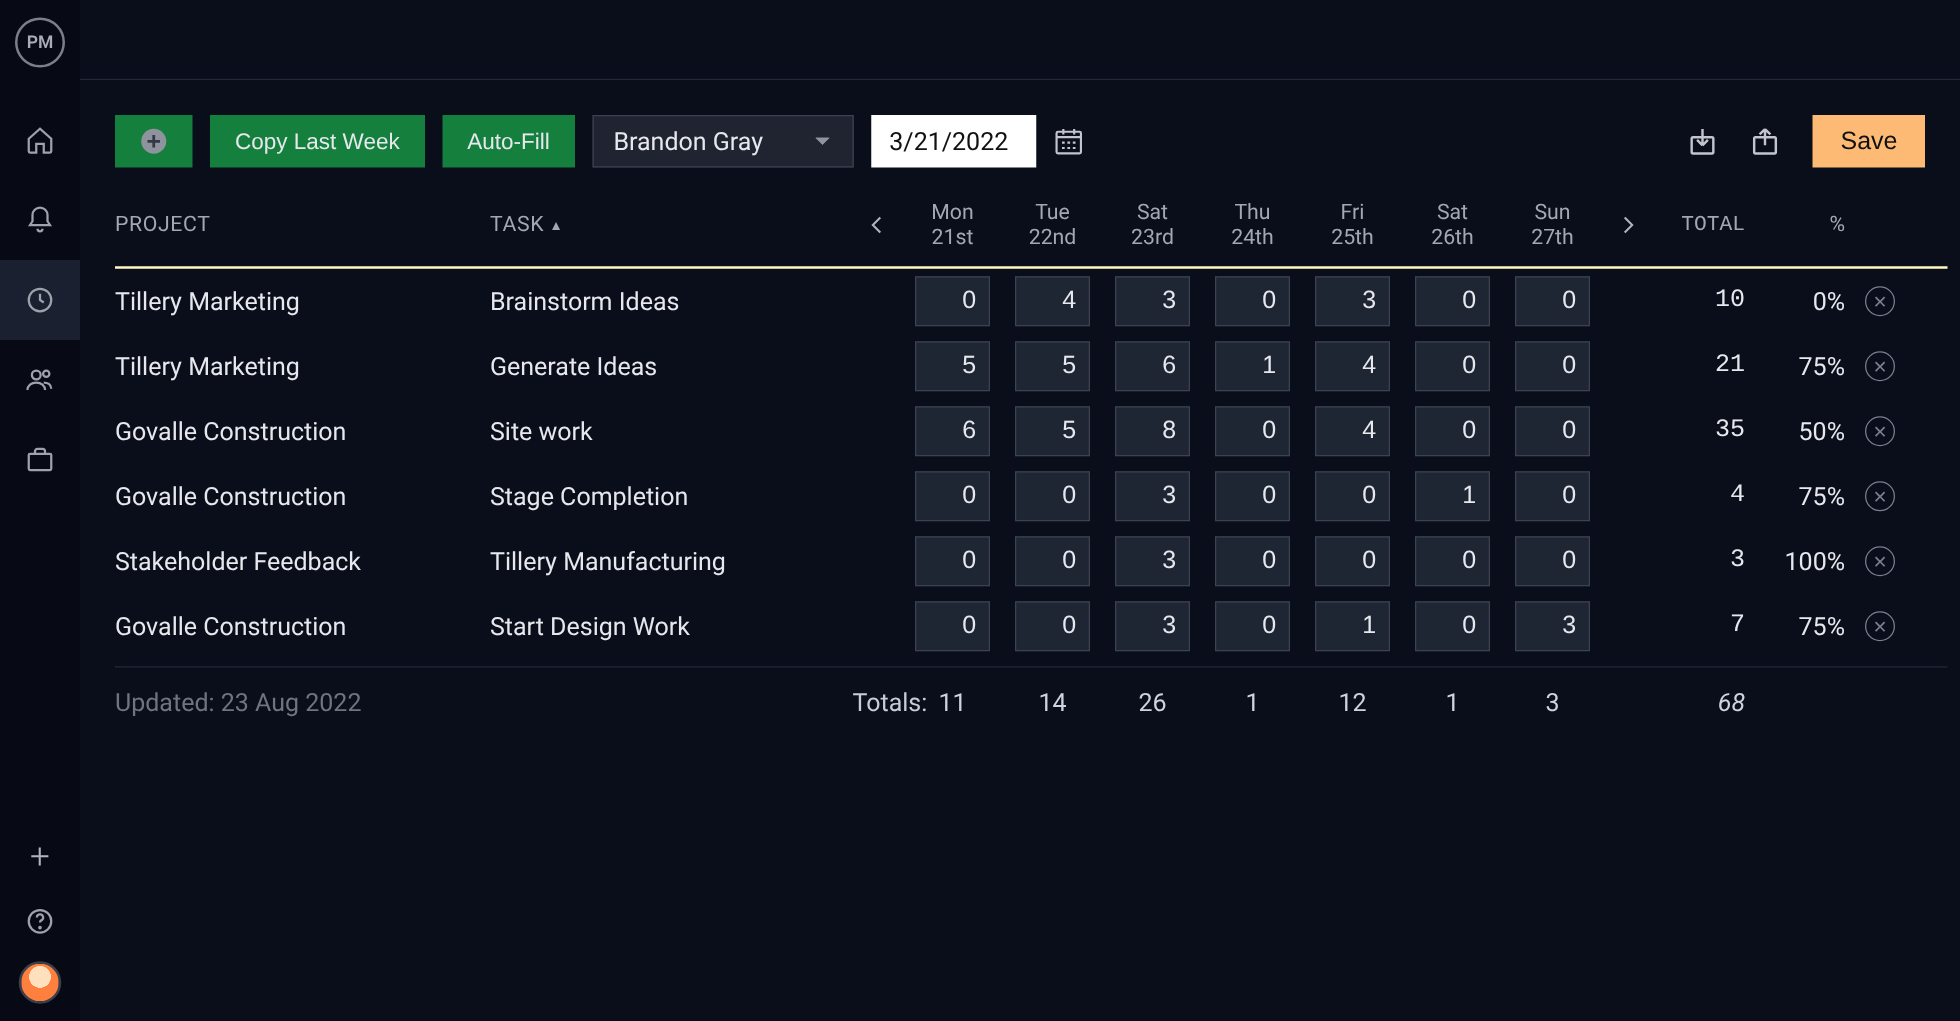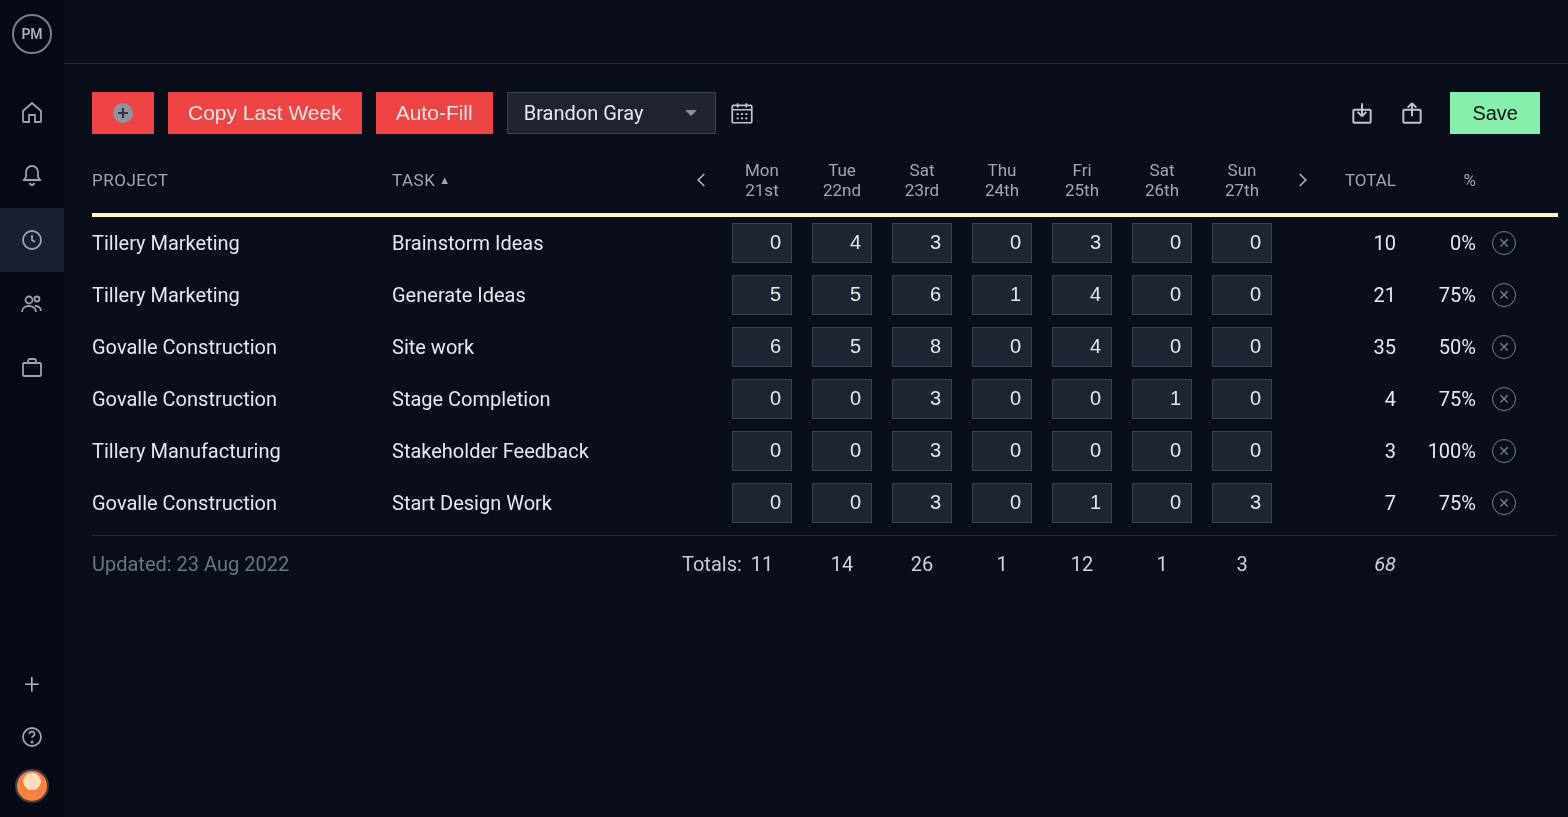--- a/index.html
+++ b/index.html
@@ -58,25 +58,25 @@
     display: flex; flex-direction: column;
   }
   .toolbar {
     display: flex;
     align-items: center;
     padding: 18px 28px 18px 28px;
     gap: 14px;
     margin-top: 74px;
   }
   .btn {
-    background: #ef4444;
+    background: #15803d;
     color: #e6e8ed;
     border: none;
     padding: 9px 20px;
-    font-size: 21px;
+    font-size: 18px;
     cursor: pointer;
     display:flex; align-items:center; justify-content:center;
     height: 42px;
   }
   .btn.icon-only { width: 62px; padding: 0;}
   .select {
     background: #1f2430;
     border: 1px solid #3c4252;
     color: #e6e8ed;
     padding: 0 16px;
@@ -108,39 +108,39 @@
   }
   .cal-btn svg { width: 26px; height: 26px; stroke: currentColor; fill: none; stroke-width:1.6;}
   .tool-spacer { flex: 1; }
   .icon-btn {
     background: transparent; border: none; color: #c2c5cd;
     width: 36px; height: 36px; cursor:pointer;
     display:flex;align-items:center;justify-content:center;
   }
   .icon-btn svg { width: 26px; height: 26px; stroke: currentColor; fill: none; stroke-width: 1.8;}
   .save-btn {
-    background: #86efac;
+    background: #fdba74;
     color: #111;
     border: none;
     font-size: 20px;
     font-weight: 500;
     padding: 0 22px;
     height: 42px;
     cursor:pointer;
     margin-left: 6px;
   }
   
   .table-wrap { padding: 0 10px 0 28px; }
   .header-row, .data-row, .totals-row {
     display: grid;
     grid-template-columns: 300px 290px 40px repeat(7, 80px) 40px 80px 80px 44px;
     align-items: center;
     gap: 0;
   }
-  .header-row { color: #a3a7b2; font-size: 17px; padding: 8px 0 12px 0; border-bottom: 4px solid #fef9c3;}
+  .header-row { color: #a3a7b2; font-size: 17px; padding: 8px 0 12px 0; border-bottom: 2px solid #fef9c3;}
   .header-row .col-project, .header-row .col-task { text-transform: uppercase; letter-spacing: 0.5px;}
   .col-task-header { display:flex; align-items:center; gap:4px;}
   .sort-icon { font-size: 11px; }
   .day-header { text-align:center; line-height:1.2; font-size:17px;}
   .day-header .dow { display:block;}
   .day-header .dom { display:block;}
   .arrow-col { display:flex; align-items:center; justify-content:center; color:#b0b4bf; cursor:pointer;}
   .arrow-col svg { width:18px; height:18px; stroke:currentColor; fill:none; stroke-width:2.2;}
   .header-row .tot-col, .header-row .pct-col { text-align:right; padding-right:6px;}
   .data-row { padding: 6px 0; font-size: 20px; color: #e6e8ed;}
@@ -150,21 +150,21 @@
   }
   .hour-input {
     width: 60px; height: 40px;
     background: #1f2633;
     border: 1px solid #3c4252;
     color: #e6e8ed;
     text-align: right;
     padding: 0 10px 0 0;
     font-size: 20px;
   }
-  .tot-col { text-align:right; padding-right:6px;}
+  .tot-col { text-align:right; padding-right:6px;font-family:Liberation Mono, monospace;}
   .pct-col { text-align:right; padding-right:6px;}
   .del-col { display:flex; justify-content:center;}
   .del-btn {
     width: 24px; height: 24px; border-radius:50%;
     border: 1.6px solid #7b8090;
     background: transparent;
     color: #7b8090;
     font-size: 14px;
     line-height: 1;
     cursor:pointer;
@@ -243,20 +243,21 @@
         </svg>
     </button>
     <button class="btn">Copy Last Week</button>
     <button class="btn">Auto-Fill</button>
     <div class="select">
       <span>Brandon Gray</span>
       <svg viewBox="0 0 24 24" width="16" height="16" stroke="#8f939e" fill="#8f939e">
           <path d="M4 8l8 8 8-8z"></path>
         </svg>
     </div>
+    <div class="date-input">3/21/2022</div>
     <button class="cal-btn">
       <svg viewBox="0 0 24 24">
           <rect x="3" y="5" width="18" height="16" rx="1"></rect>
           <path d="M3 9h18M8 3v4M16 3v4M7 13h2M11 13h2M15 13h2M7 17h2M11 17h2M15 17h2"></path>
         </svg>
     </button>
     <div class="tool-spacer"></div>
     <button class="icon-btn">
       <svg viewBox="0 0 24 24">
           <path d="M12 3v12m0 0l-4-4m4 4l4-4"></path>
@@ -446,22 +447,22 @@
             <input class="hour-input" value="0" style="">
           </div>
           <div></div>
           <div class="tot-col">4</div>
           <div class="pct-col">75%</div>
           <div class="del-col">
             <button class="del-btn">✕</button>
           </div>
         </div>
         <div class="data-row">
+          <div>Stakeholder Feedback</div>
           <div>Tillery Manufacturing</div>
-          <div>Stakeholder Feedback</div>
           <div></div>
           <div class="hour-cell">
             <input class="hour-input" value="0" style="">
           </div>
           <div class="hour-cell">
             <input class="hour-input" value="0" style="">
           </div>
           <div class="hour-cell">
             <input class="hour-input" value="3" style="">
           </div>

